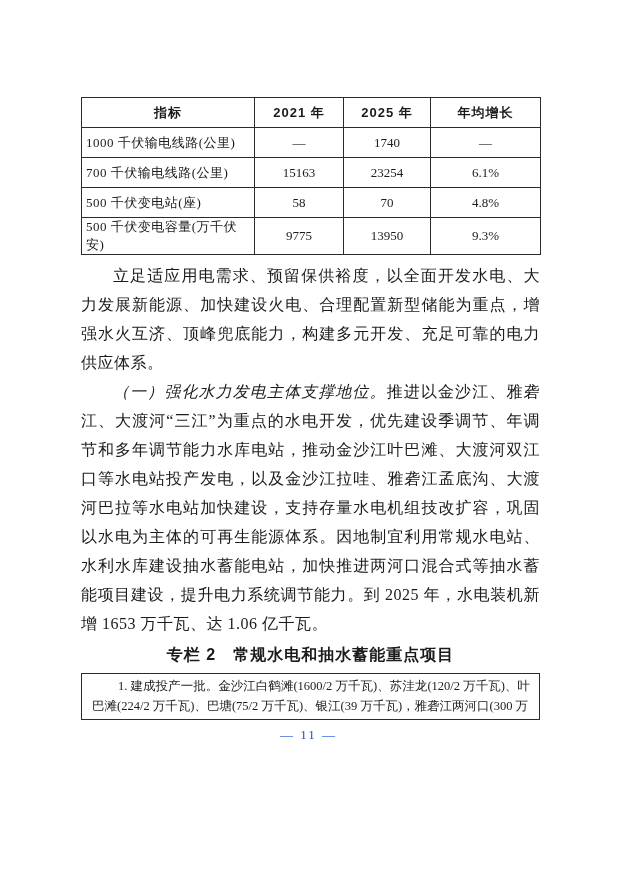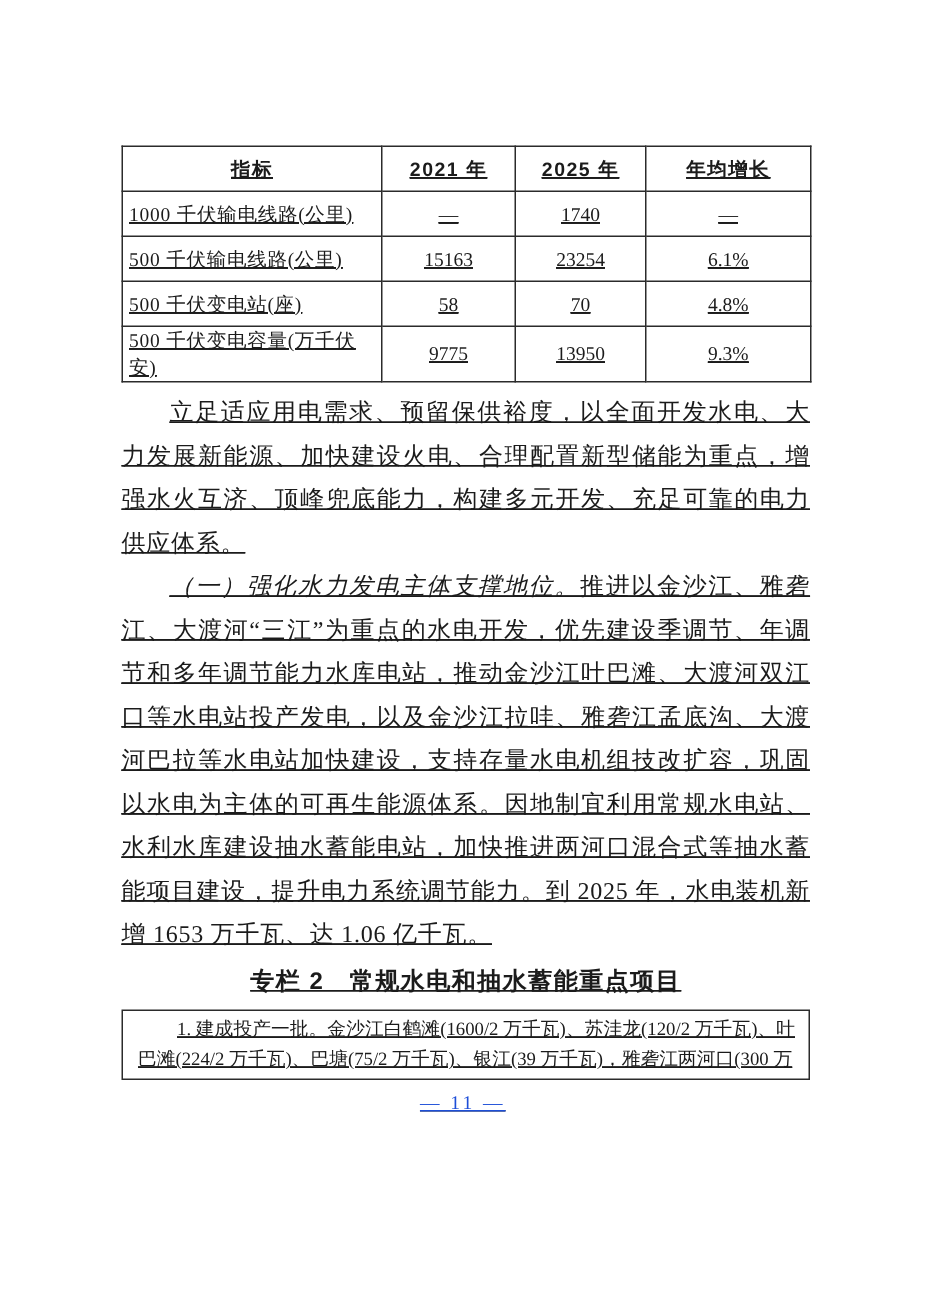--- a/index.html
+++ b/index.html
@@ -1,15 +1,15 @@
 <!DOCTYPE html>
 <html><head>
 <meta charset="utf-8">
 <style>
-  * { margin: 0; padding: 0; box-sizing: border-box; text-decoration: underline; }
+  * { margin: 0; padding: 0; box-sizing: border-box; }
   html, body { background: #e8e8e8; }
   .page {
     position: relative;
     width: 620px;
     height: 876px;
     margin: 0 auto;
     background: #ffffff;
     color: #1b1b1b;
     font-family: "Liberation Serif", "DejaVu Serif", serif;
     overflow: hidden;
@@ -121,21 +121,21 @@
         <th>2025 年</th>
         <th>年均增长</th>
       </tr>
       <tr>
         <td class="ind">1000 千伏输电线路(公里)</td>
         <td>—</td>
         <td>1740</td>
         <td>—</td>
       </tr>
       <tr>
-        <td class="ind">500 千伏输电线路(公里)</td>
+        <td class="ind">700 千伏输电线路(公里)</td>
         <td>15163</td>
         <td>23254</td>
         <td>6.1%</td>
       </tr>
       <tr>
         <td class="ind">500 千伏变电站(座)</td>
         <td>58</td>
         <td>70</td>
         <td>4.8%</td>
       </tr>

